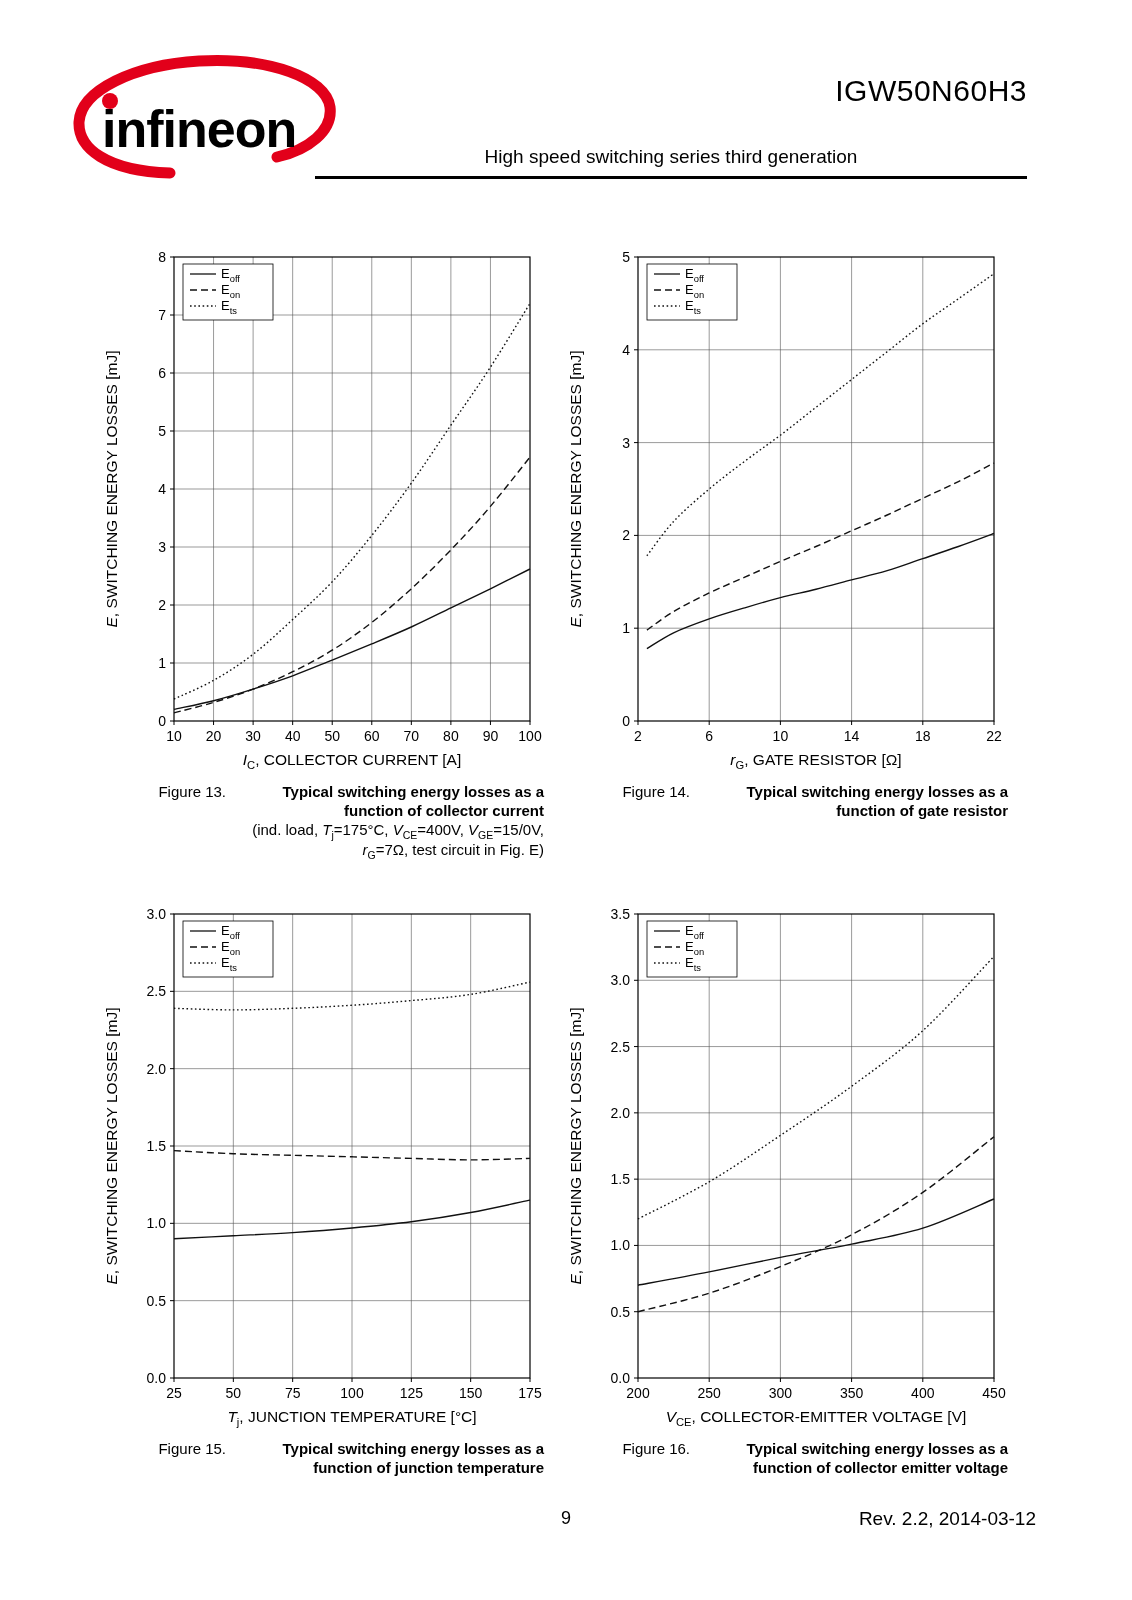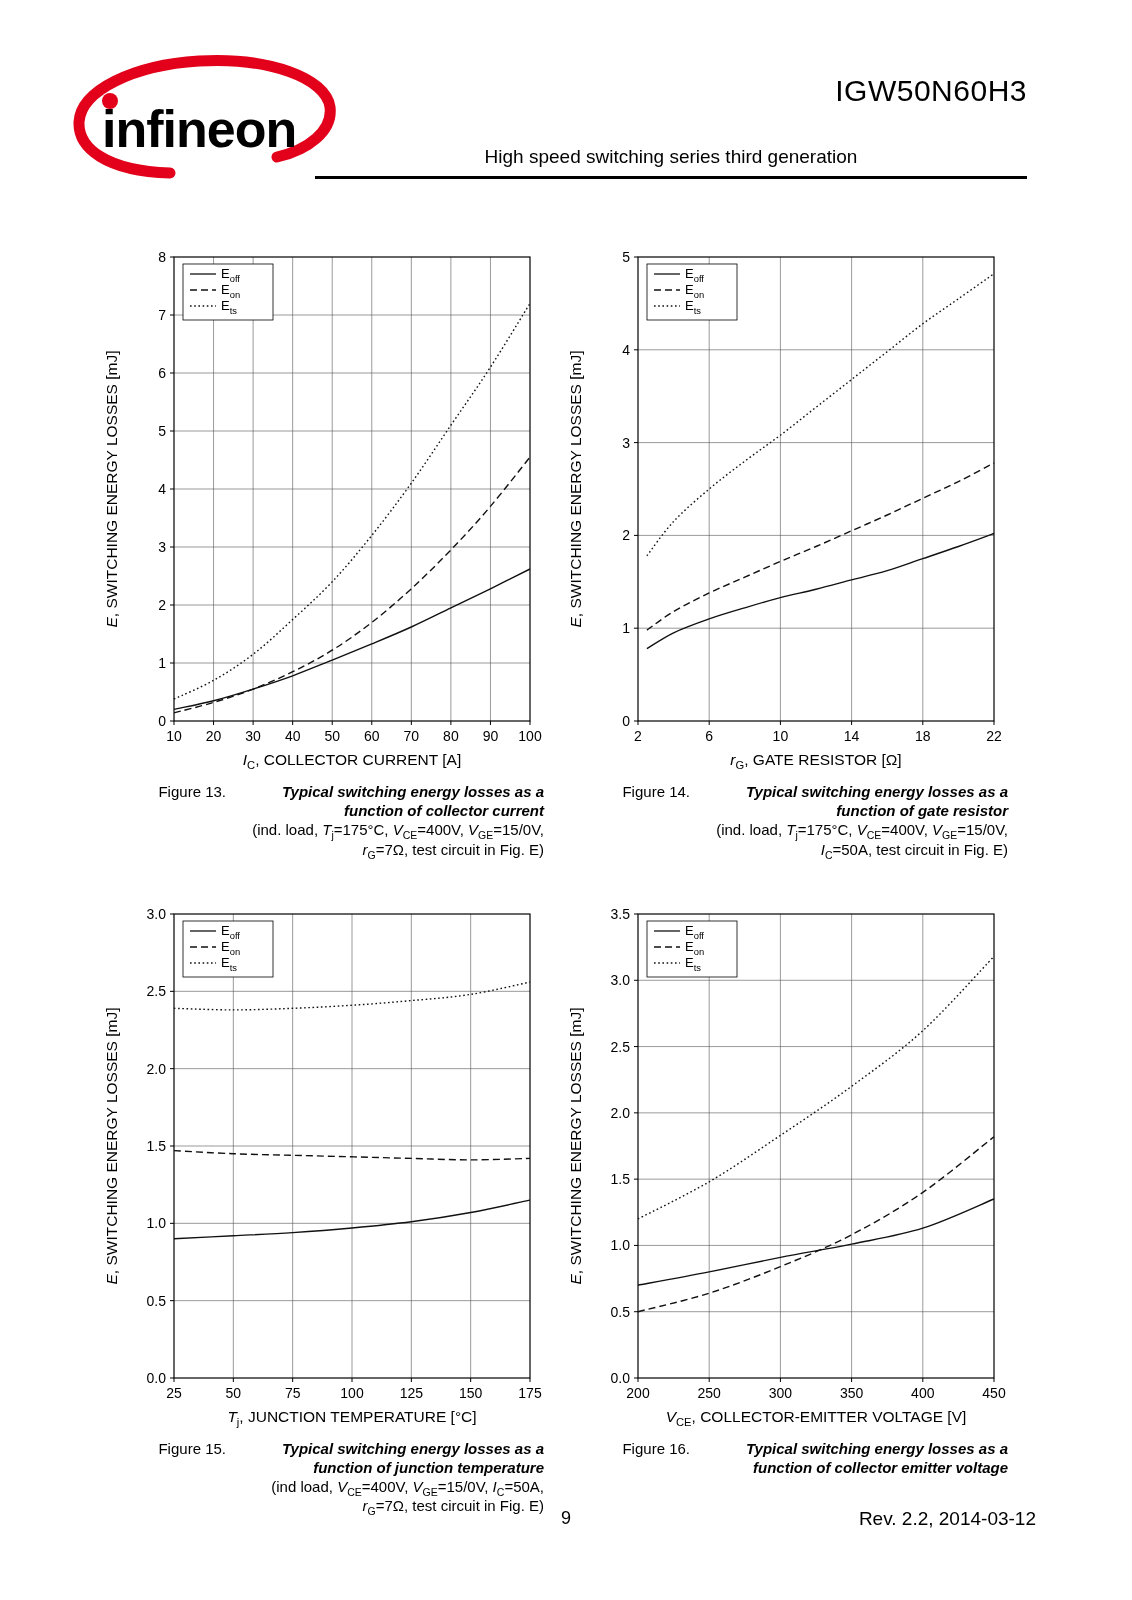--- a/index.html
+++ b/index.html
@@ -17,21 +17,21 @@
   .grid { position:absolute; top:248px; left:100px; display:grid;
           grid-template-columns:456px 456px; column-gap:8px; row-gap:46px; }
   .figure { width:456px; }
   .chart { width:452px; height:524px; }
   svg text { font-family:"Liberation Sans",sans-serif; fill:#000; }
 
   
   .caption { margin-top:10px; display:flex; padding-left:38px; font-size:15px; line-height:1.28;text-align:right; }
   .fig-label { flex:0 0 88px; }
   .cap-text { width:318px; }
-  .cap-title { display:block; font-weight:bold;font-style:italic; }
+  .cap-title { display:block; font-weight:bold; }
   .cap-cond { display:block; }
   sub { font-size:0.7em; line-height:0; }
 
   
   .page-num { position:absolute; top:1508px; left:0; width:1132px; text-align:center; font-size:18px; }
   .revision { position:absolute; top:1508px; right:96px; font-size:19px; }
 </style>
 </head>
 <body>
 
@@ -175,21 +175,20 @@
             <text x="121" y="46" font-size="13"><tspan font-size="13">E</tspan><tspan dy="3.5" font-size="9.4">on</tspan></text>
             <line x1="90" y1="58" x2="116" y2="58" stroke="#111" stroke-width="1.3" stroke-dasharray="1.6,2.6"></line>
             <text x="121" y="62" font-size="13"><tspan font-size="13">E</tspan><tspan dy="3.5" font-size="9.4">ts</tspan></text>
             <text x="252" y="517" text-anchor="middle" font-size="15.5"><tspan font-style="italic" font-size="15.5">r</tspan><tspan dy="3.5" font-size="11.2">G</tspan><tspan dy="-3.5" font-size="15.5">, GATE RESISTOR [Ω]</tspan></text>
             <text x="17" y="241" text-anchor="middle" font-size="15.5" transform="rotate(-90 17 241)"><tspan font-style="italic" font-size="15.5">E</tspan><tspan font-size="15.5">, SWITCHING ENERGY LOSSES [mJ]</tspan></text>
           </svg></div>
       <div class="caption">
         <span class="fig-label">Figure 14.</span>
         <span class="cap-text">
           <span class="cap-title"><span>Typical switching energy losses as a function of gate resistor</span></span>
-          <span class="cap-cond"><span>(ind. load, </span><span style="font-style: italic;">T</span><sub>j</sub><span>=175°C, </span><span style="font-style: italic;">V</span><sub>CE</sub><span>=400V, </span><span style="font-style: italic;">V</span><sub>GE</sub><span>=15/0V, </span><span style="font-style: italic;">I</span><sub>C</sub><span>=50A, test circuit in Fig. E)</span></span>
         </span>
       </div>
     </section>
 
     <section class="figure">
       <div class="chart"><svg width="452" height="524" viewBox="0 0 452 524">
             <line x1="74" y1="473" x2="74" y2="477" stroke="#000" stroke-width="1"></line>
             <text x="74" y="493" text-anchor="middle" font-size="14">25</text>
             <line x1="133.33333333333331" y1="9" x2="133.33333333333331" y2="473" stroke="#555" stroke-width="0.6"></line>
             <line x1="133.33333333333331" y1="473" x2="133.33333333333331" y2="477" stroke="#000" stroke-width="1"></line>
@@ -238,21 +237,20 @@
             <text x="121" y="46" font-size="13"><tspan font-size="13">E</tspan><tspan dy="3.5" font-size="9.4">on</tspan></text>
             <line x1="90" y1="58" x2="116" y2="58" stroke="#111" stroke-width="1.3" stroke-dasharray="1.6,2.6"></line>
             <text x="121" y="62" font-size="13"><tspan font-size="13">E</tspan><tspan dy="3.5" font-size="9.4">ts</tspan></text>
             <text x="252" y="517" text-anchor="middle" font-size="15.5"><tspan font-style="italic" font-size="15.5">T</tspan><tspan dy="3.5" font-size="11.2">j</tspan><tspan dy="-3.5" font-size="15.5">, JUNCTION TEMPERATURE [°C]</tspan></text>
             <text x="17" y="241" text-anchor="middle" font-size="15.5" transform="rotate(-90 17 241)"><tspan font-style="italic" font-size="15.5">E</tspan><tspan font-size="15.5">, SWITCHING ENERGY LOSSES [mJ]</tspan></text>
           </svg></div>
       <div class="caption">
         <span class="fig-label">Figure 15.</span>
         <span class="cap-text">
           <span class="cap-title"><span>Typical switching energy losses as a function of junction temperature</span></span>
-          <span class="cap-cond"><span>(ind load, </span><span style="font-style: italic;">V</span><sub>CE</sub><span>=400V, </span><span style="font-style: italic;">V</span><sub>GE</sub><span>=15/0V, </span><span style="font-style: italic;">I</span><sub>C</sub><span>=50A, </span><span style="font-style: italic;">r</span><sub>G</sub><span>=7Ω, test circuit in Fig. E)</span></span>
         </span>
       </div>
     </section>
 
     <section class="figure">
       <div class="chart"><svg width="452" height="524" viewBox="0 0 452 524">
             <line x1="74" y1="473" x2="74" y2="477" stroke="#000" stroke-width="1"></line>
             <text x="74" y="493" text-anchor="middle" font-size="14">200</text>
             <line x1="145.2" y1="9" x2="145.2" y2="473" stroke="#555" stroke-width="0.6"></line>
             <line x1="145.2" y1="473" x2="145.2" y2="477" stroke="#000" stroke-width="1"></line>

